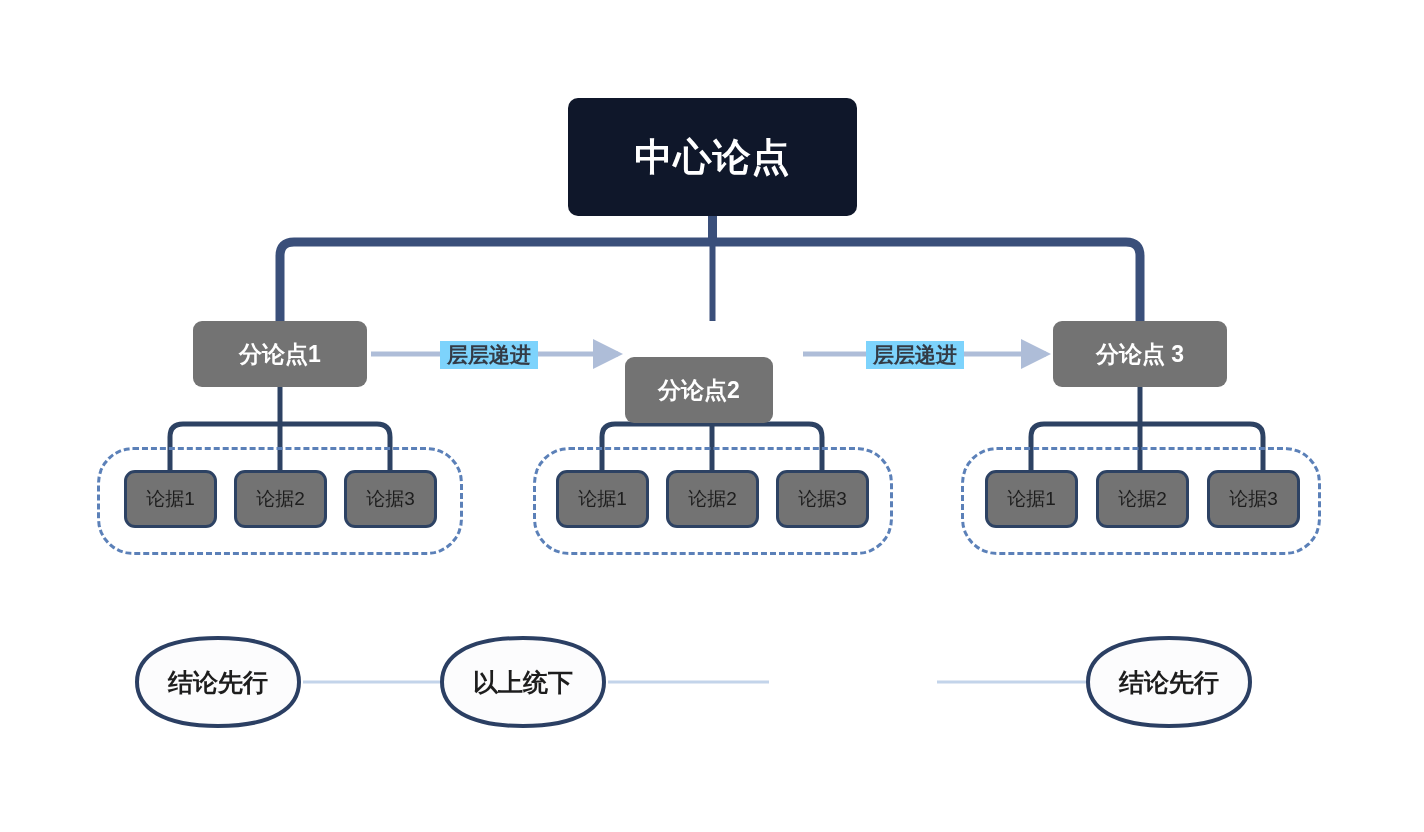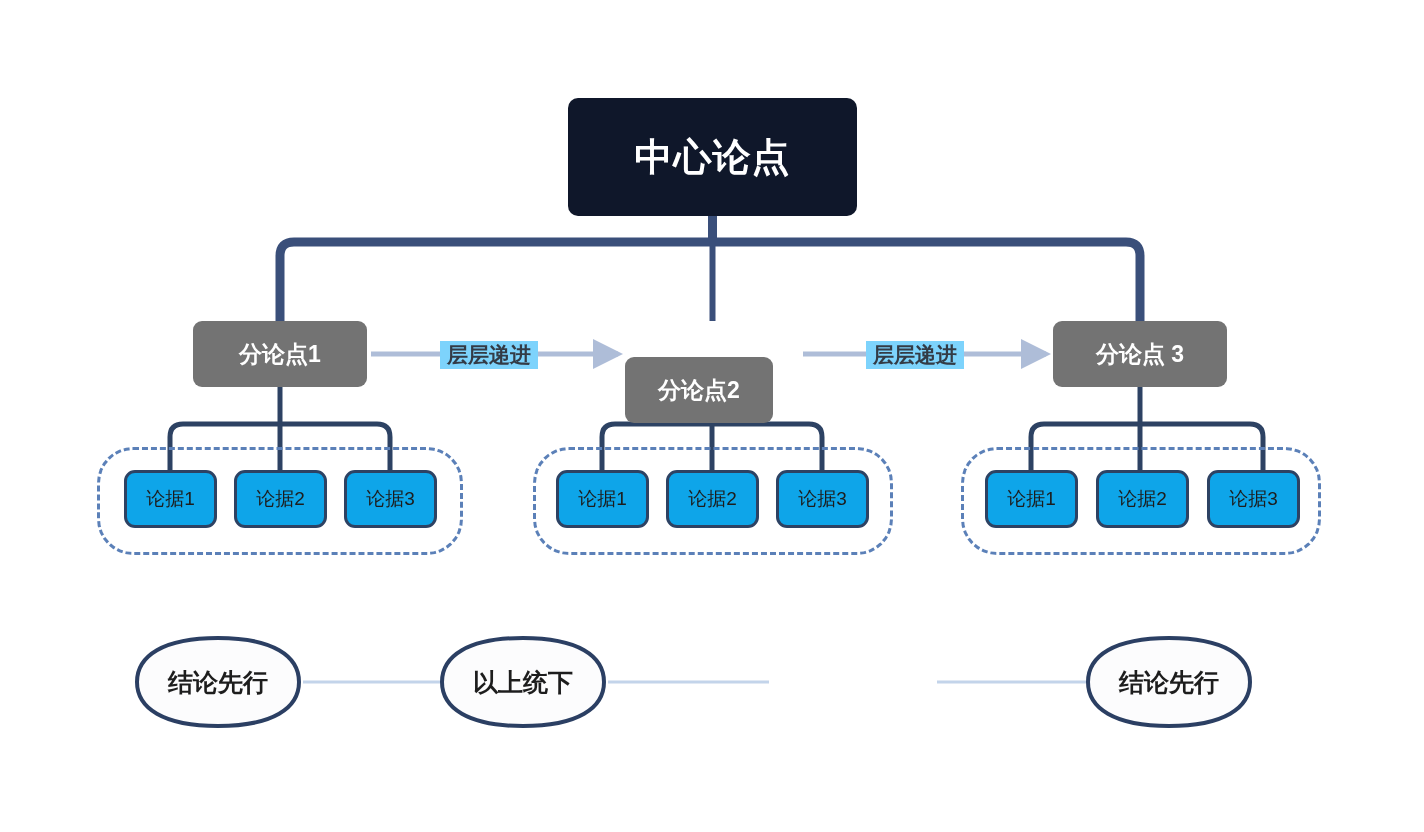--- a/index.html
+++ b/index.html
@@ -72,21 +72,21 @@
     background: transparent;
     height: 108px;
     top: 447px;
   }
   .group-1 { left: 97px;  width: 366px; }
   .group-2 { left: 533px; width: 360px; }
   .group-3 { left: 961px; width: 360px; }
 
   
   .node-ev {
-    background: #0ea5e9;
+    background: #737373;
     border: 3px solid #2d4263;
     border-radius: 11px;
     color: #1d1d1d;
     font-size: 19px;
     font-weight: normal;
     height: 58px;
     width: 93px;
     top: 470px;
   }
 

